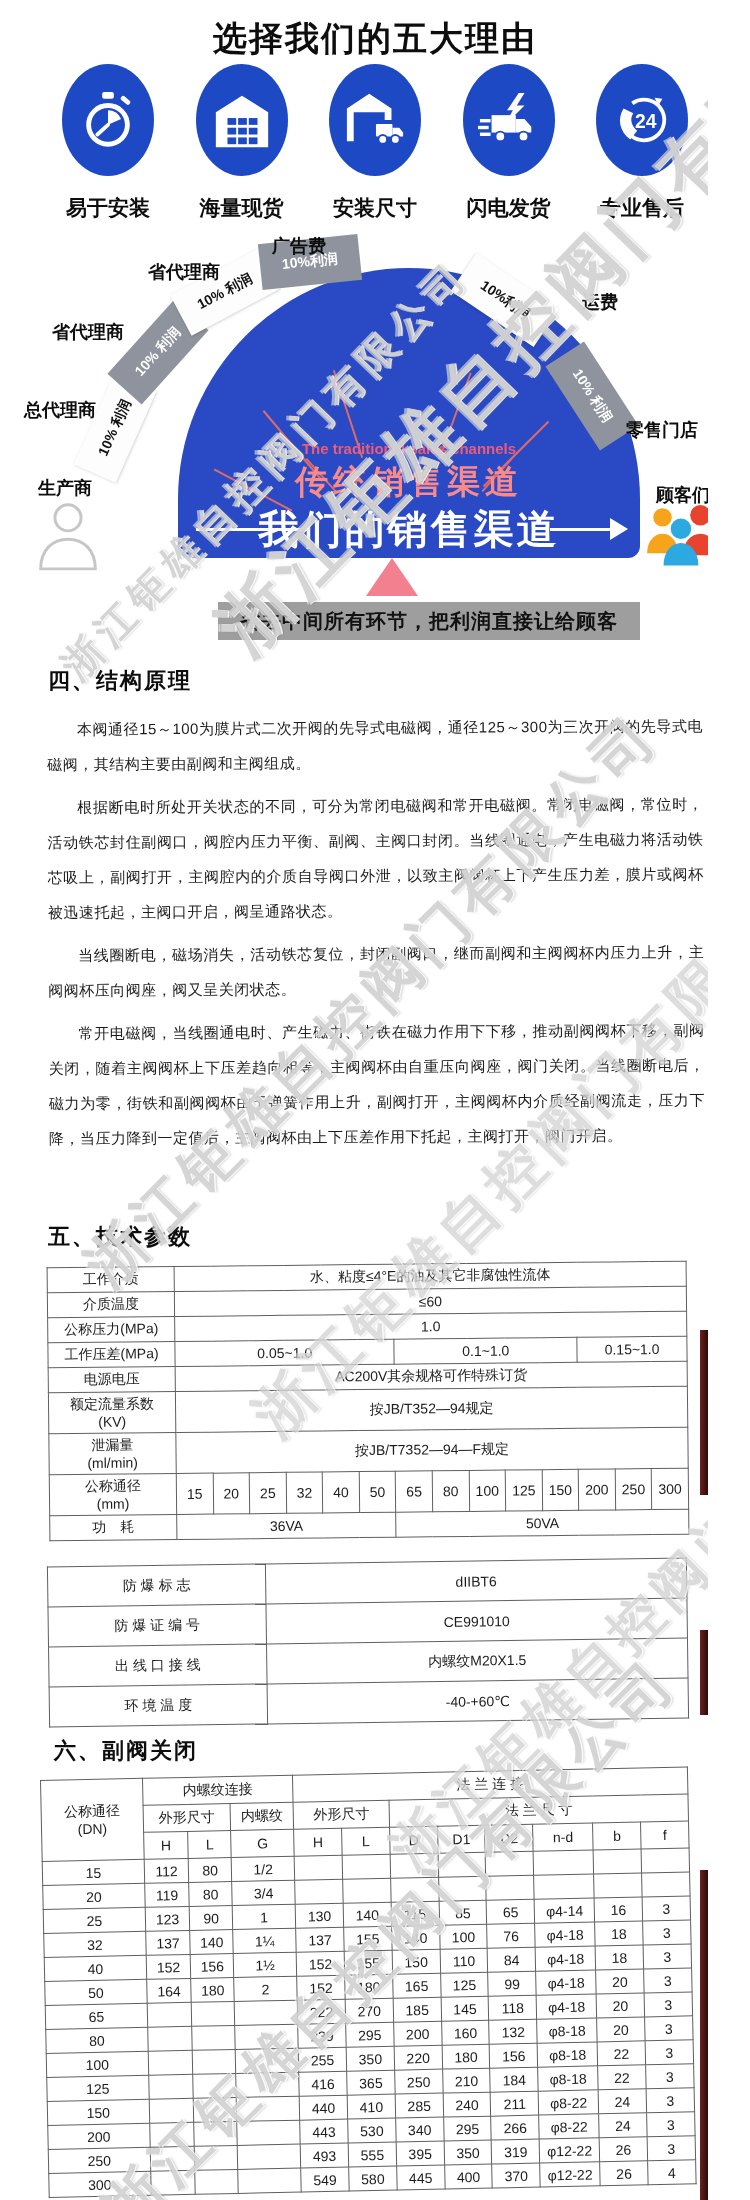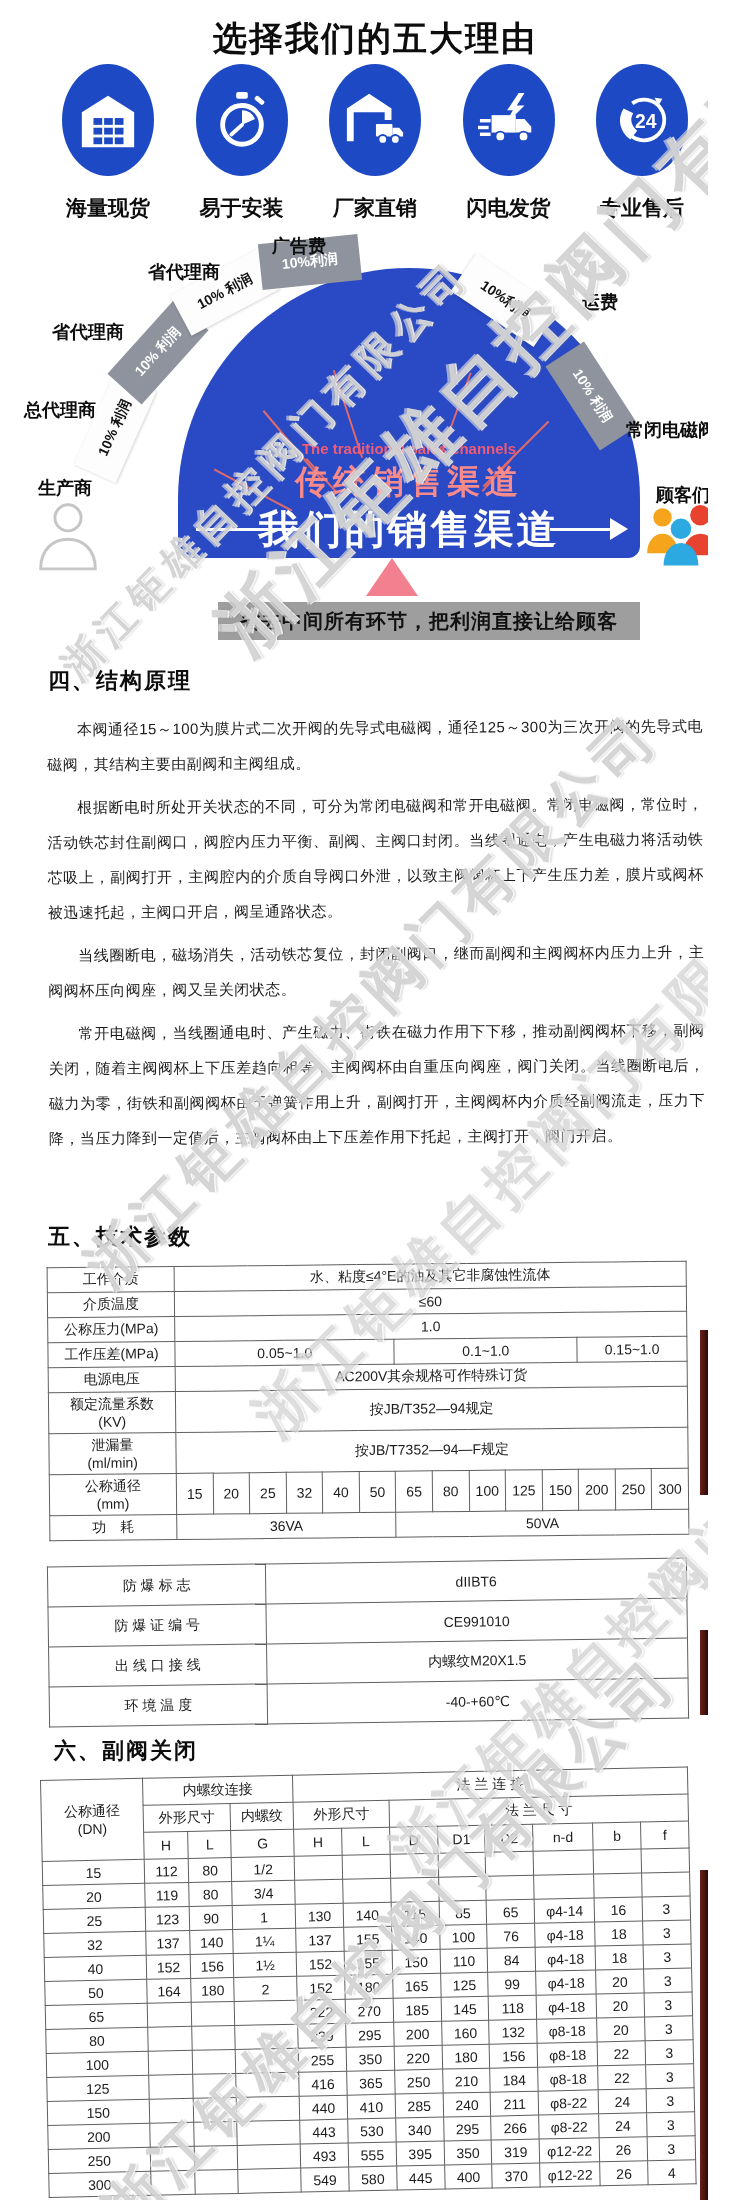--- a/index.html
+++ b/index.html
@@ -74,65 +74,65 @@
 <body>
 
 <div class="page">
 
   <div class="main-title">选择我们的五大理由</div>
 
   <div class="features">
     <div class="feature">
       <div class="f-icon">
         <svg viewBox="0 0 64 64">
+          <rect x="26" y="3" width="12" height="7" rx="2" fill="#fff"></rect>
+          <rect x="45" y="9" width="11" height="5" rx="2" transform="rotate(40 50 11)" fill="#fff"></rect>
+          <circle cx="32" cy="37" r="20" fill="none" stroke="#fff" stroke-width="5"></circle>
+          <path d="M32 37 L32 22 A15 15 0 0 1 45.5 31 Z" fill="#fff"></path>
+          <path d="M32 37 L21 47" stroke="#fff" stroke-width="4" stroke-linecap="round"></path>
+        </svg>
+      </div>
+      <div class="f-label">易于安装</div>
+    </div>
+    <div class="feature">
+      <div class="f-icon">
+        <svg viewBox="0 0 64 64">
           <path d="M5 60 V24 L32 7 L59 24 V60 Z" fill="#fff"></path>
           <rect x="17" y="30" width="9" height="7" fill="#1d4ac4"></rect>
             <rect x="28" y="30" width="9" height="7" fill="#1d4ac4"></rect>
             <rect x="39" y="30" width="9" height="7" fill="#1d4ac4"></rect>
           <rect x="17" y="40" width="9" height="7" fill="#1d4ac4"></rect>
             <rect x="28" y="40" width="9" height="7" fill="#1d4ac4"></rect>
             <rect x="39" y="40" width="9" height="7" fill="#1d4ac4"></rect>
           <rect x="17" y="50" width="9" height="7" fill="#1d4ac4"></rect>
             <rect x="28" y="50" width="9" height="7" fill="#1d4ac4"></rect>
             <rect x="39" y="50" width="9" height="7" fill="#1d4ac4"></rect>
         </svg>
       </div>
       <div class="f-label">海量现货</div>
-    </div>
-    <div class="feature">
-      <div class="f-icon">
-        <svg viewBox="0 0 64 64">
-          <rect x="26" y="3" width="12" height="7" rx="2" fill="#fff"></rect>
-          <rect x="45" y="9" width="11" height="5" rx="2" transform="rotate(40 50 11)" fill="#fff"></rect>
-          <circle cx="32" cy="37" r="20" fill="none" stroke="#fff" stroke-width="5"></circle>
-          <path d="M32 37 L32 22 A15 15 0 0 1 45.5 31 Z" fill="#fff"></path>
-          <path d="M32 37 L21 47" stroke="#fff" stroke-width="4" stroke-linecap="round"></path>
-        </svg>
-      </div>
-      <div class="f-label">易于安装</div>
     </div>
     <div class="feature">
       <div class="f-icon">
         <svg viewBox="0 0 64 64">
           <path d="M3 54 V20 L26 5 L49 20 V32 H42 V24 H10 V54 Z" fill="#fff"></path>
           <rect x="13" y="28" width="7" height="6" fill="#1d4ac4"></rect>
             <rect x="22" y="28" width="7" height="6" fill="#1d4ac4"></rect>
             <rect x="31" y="28" width="7" height="6" fill="#1d4ac4"></rect>
           <rect x="13" y="37" width="7" height="6" fill="#1d4ac4"></rect>
             <rect x="22" y="37" width="7" height="6" fill="#1d4ac4"></rect>
             <rect x="31" y="37" width="7" height="6" fill="#1d4ac4"></rect>
           <rect x="13" y="46" width="7" height="6" fill="#1d4ac4"></rect>
             <rect x="22" y="46" width="7" height="6" fill="#1d4ac4"></rect>
           <rect x="33" y="36" width="17" height="13" rx="1" fill="#fff"></rect>
           <path d="M50 40 h7 l4 5 v4 h-11 Z" fill="#fff"></path>
           <circle cx="40" cy="52" r="4.5" fill="#fff" stroke="#1d4ac4" stroke-width="2"></circle>
           <circle cx="53" cy="52" r="4.5" fill="#fff" stroke="#1d4ac4" stroke-width="2"></circle>
         </svg>
       </div>
-      <div class="f-label">厂家直销</div>
+      <div class="f-label">安装尺寸</div>
     </div>
     <div class="feature">
       <div class="f-icon">
         <svg viewBox="0 0 64 64">
           <path d="M42 4 L30 22 h6 L27 38 L48 17 h-8 L48 4 Z" fill="#fff"></path>
           <rect x="2" y="31" width="11" height="3.5" fill="#fff"></rect>
           <rect x="0" y="38" width="11" height="3.5" fill="#fff"></rect>
           <rect x="2" y="45" width="11" height="3.5" fill="#fff"></rect>
           <rect x="14" y="27" width="25" height="18" fill="#fff"></rect>
           <path d="M39 31 h9 l7 8 v6 h-16 Z" fill="#fff"></path>
@@ -190,21 +190,21 @@
     <div class="wedge g" style="left:542px;top:145px;transform:rotate(57deg);">
         <span>10% 利润</span>
       </div>
 
     <div class="role" style="left:38px;top:248px;">生产商</div>
     <div class="role" style="left:24px;top:170px;">总代理商</div>
     <div class="role" style="left:52px;top:92px;">省代理商</div>
     <div class="role" style="left:148px;top:32px;">省代理商</div>
     <div class="role" style="left:272px;top:6px;">广告费</div>
     <div class="role" style="left:582px;top:62px;font-family:Liberation Mono, monospace;">运费</div>
-    <div class="role" style="left:626px;top:190px;">常闭电磁阀</div>
+    <div class="role" style="left:626px;top:190px;">零售门店</div>
     <div class="role" style="left:656px;top:255px;">顾客们</div>
 
     <div class="person-icon">
       <svg viewBox="0 0 64 60">
         <circle cx="32" cy="15" r="11" fill="#fff" stroke="#c6c6c6" stroke-width="2.5"></circle>
         <path d="M9 58 c0-16 10-25 23-25 s23 9 23 25 Z" fill="#fff" stroke="#c6c6c6" stroke-width="2.5"></path>
       </svg>
     </div>
     <div class="customers-icon">
       <svg viewBox="0 0 80 64">

